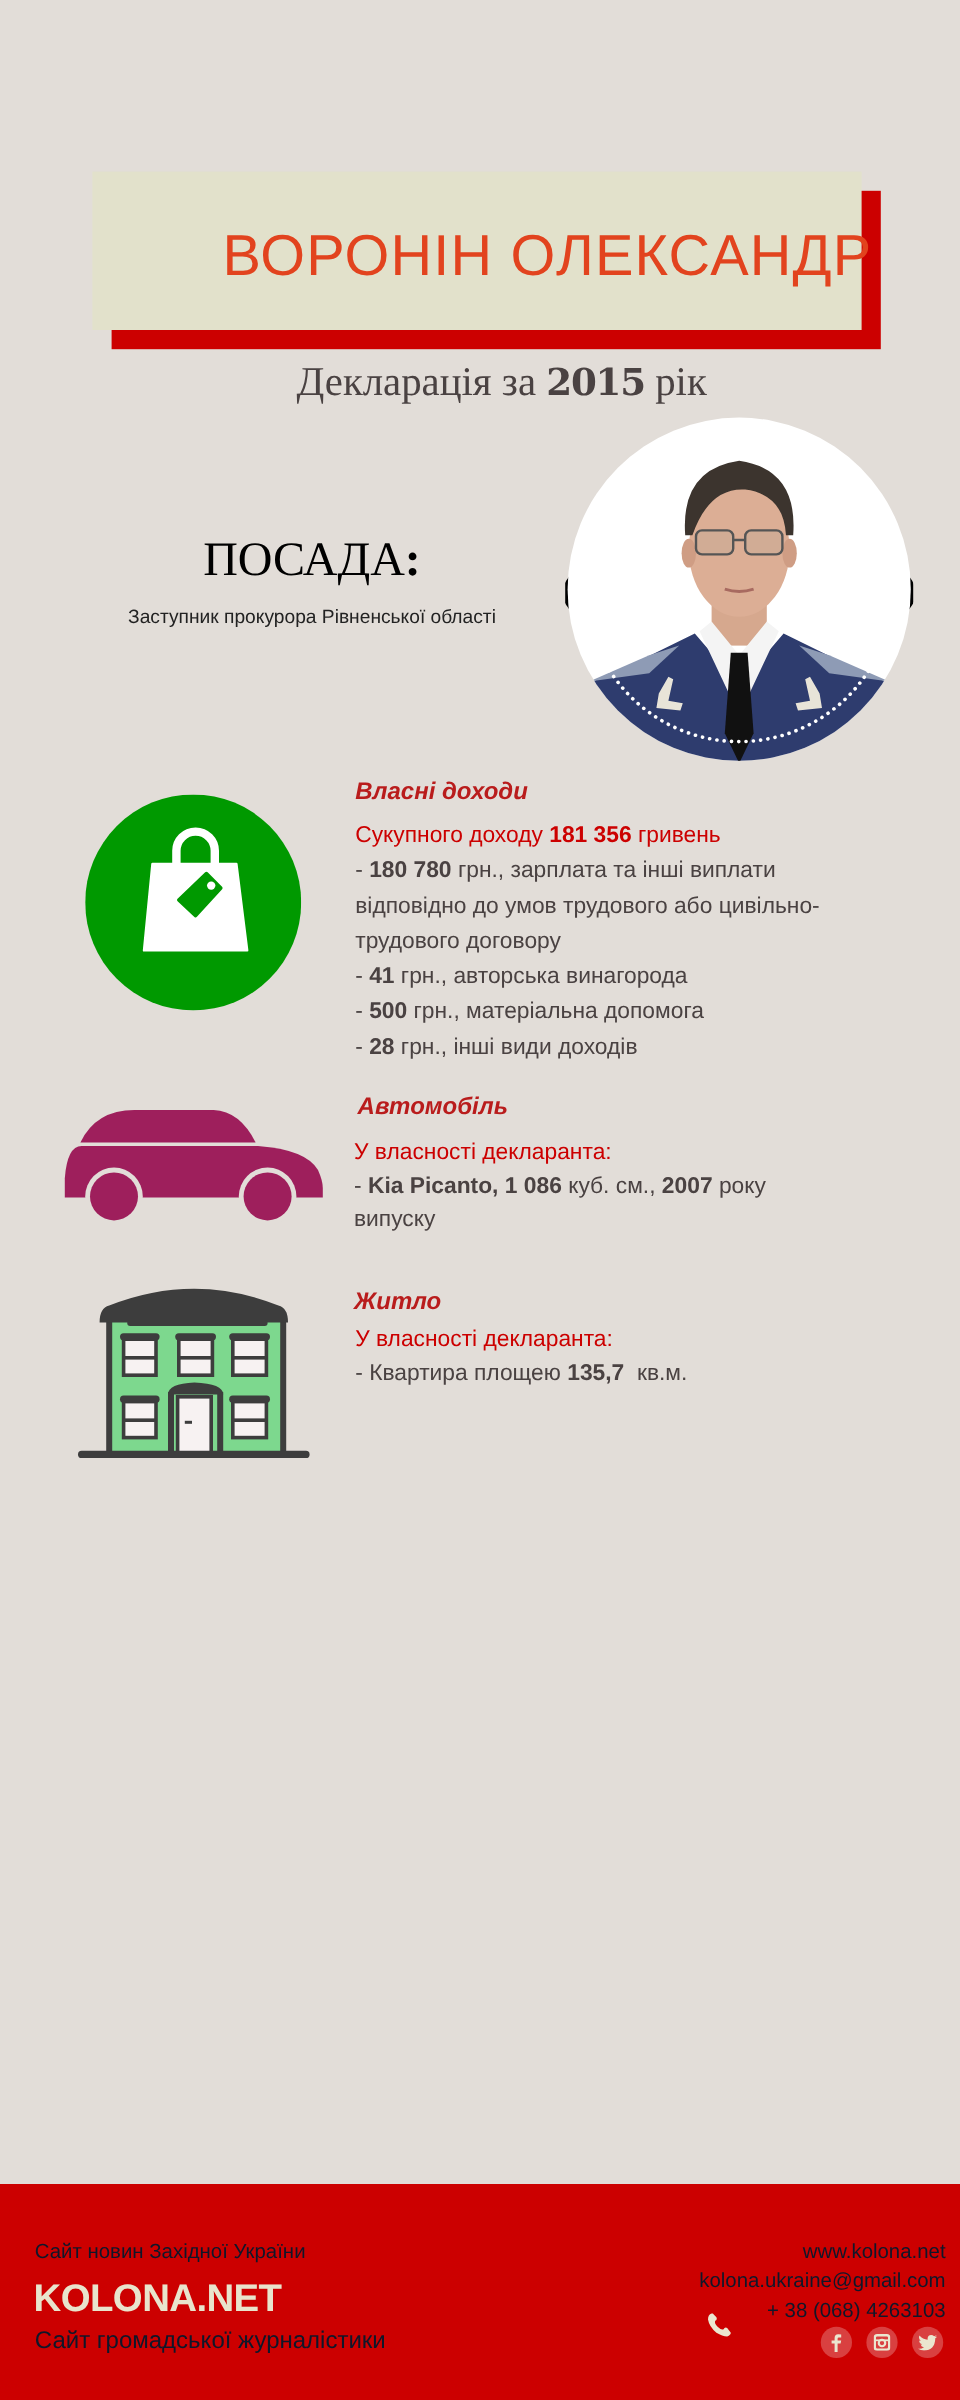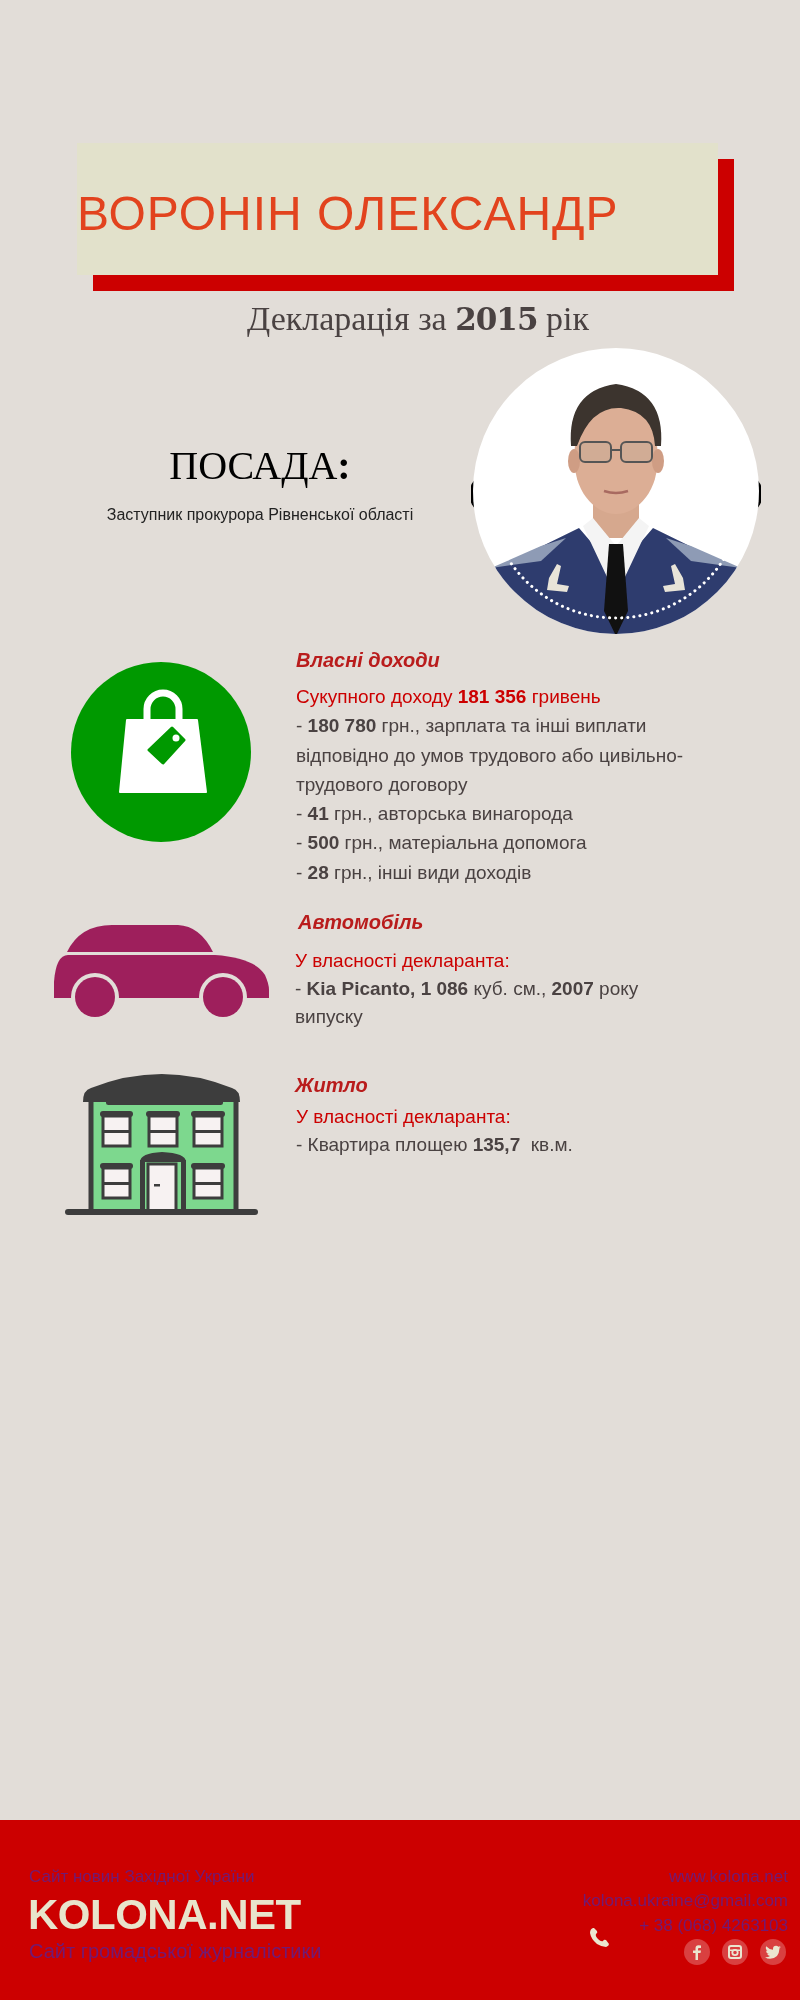--- a/index.html
+++ b/index.html
@@ -8,21 +8,21 @@
     background: #e2ddd8;
     font-family: "Liberation Sans", sans-serif;
     color: #4a4242;
   }
   .abs { position: absolute; }
 
   
   .title-shadow { left: 93px; top: 159px; width: 641px; height: 132px; background: #cc0000; }
   .title-box { left: 77px; top: 143px; width: 641px; height: 132px; background: #e2e1cb; }
   .title-text {
-    left: 77px; top: 190px; width: 650px; text-align: left;
+    left: 77px; top: 190px; width: 650px; text-align: right;
     font-size: 48px; line-height: 48px; letter-spacing: 1px;
     color: #e2431e; white-space: nowrap;
   }
   .decl {
     left: 18px; top: 302px; width: 800px; text-align: center;
     font-family: "Liberation Serif", serif; font-size: 34px; line-height: 34px;
     color: #4a4242; white-space: nowrap;
   }
   .decl .year { font-family: "DejaVu Serif", serif; font-weight: bold; font-size: 31px; letter-spacing: -1px; }
 
@@ -51,23 +51,23 @@
   .car-body { left: 295px; top: 947px; line-height: 28px; }
   .house-heading { left: 295px; top: 1072px; }
   .house-body { left: 296px; top: 1103px; line-height: 27.5px; }
 
   .icon-income { left: 71px; top: 662px; width: 180px; height: 180px; }
   .icon-car { left: 50px; top: 920px; width: 225px; height: 105px; }
   .icon-house { left: 60px; top: 1060px; width: 205px; height: 160px; }
 
   
   .footer { left: 0; top: 1820px; width: 800px; height: 180px; background: #cc0000; }
-  .f-text { color: #701a75; white-space: nowrap; }
+  .f-text { color: #0f172a; white-space: nowrap; }
   .f-tag1 { left: 29px; top: 1867px; font-size: 17px; line-height: 20px; }
-  .f-brand { left: 28px; top: 1894px; font-size: 42px; line-height: 42px; font-weight: bold; letter-spacing: -0.5px; color: #e8e4cc; }
+  .f-brand { left: 28px; top: 1894px; font-size: 32px; line-height: 42px; font-weight: bold; letter-spacing: -0.5px; color: #e8e4cc; }
   .f-tag2 { left: 29px; top: 1940px; font-size: 20px; line-height: 22px; }
   .f-right { right: 12px; text-align: left; font-size: 17px; line-height: 20px; }
   .f-web { top: 1867px; }
   .f-mail { top: 1891px; }
   .f-phone { top: 1916px; }
   .phone-icon { left: 588px; top: 1925px; width: 24px; height: 24px; }
   .social {
     width: 26px; height: 26px; border-radius: 50%; background: rgba(255,255,255,0.25);
     top: 1939px; display: flex; align-items: center; justify-content: center;
   }

